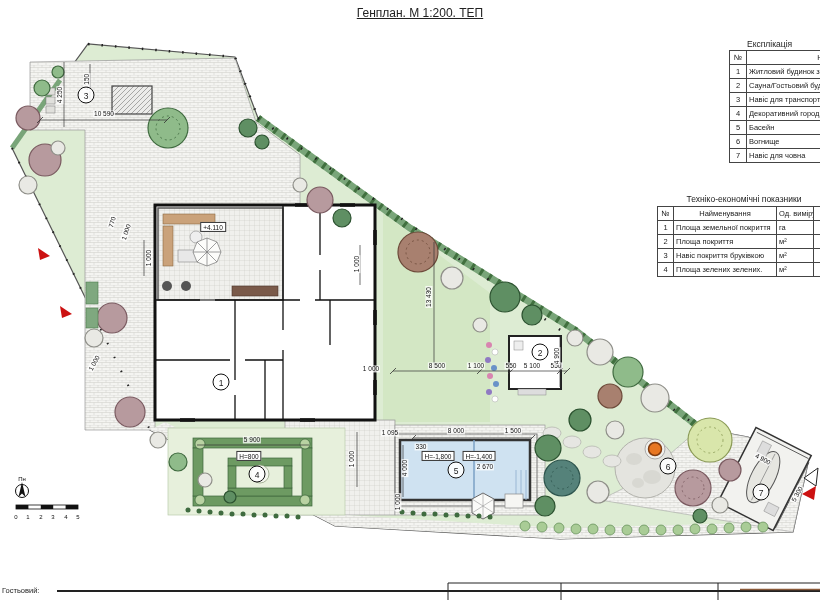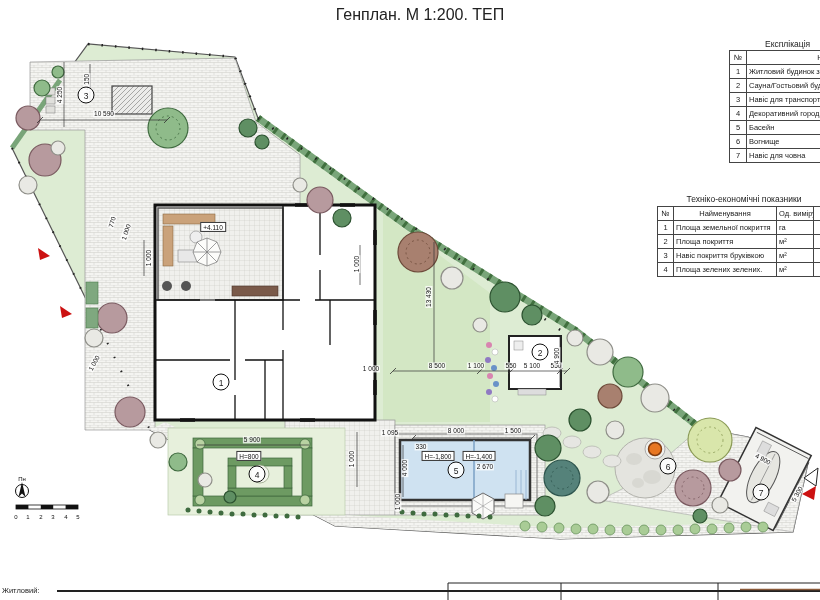--- a/index.html
+++ b/index.html
@@ -1,21 +1,21 @@
 <!DOCTYPE html>
 <html><head>
 <meta charset="utf-8">
 <style>
   html,body{margin:0;padding:0;background:#fff;}
   .canvas{position:relative;width:820px;height:600px;background:#fff;overflow:hidden;
           font-family:"Liberation Sans","DejaVu Sans",sans-serif;color:#1a1a1a;}
   .main-title{position:absolute;left:330px;top:6px;width:180px;text-align:center;
-              font-size:16px;color:#222;}
+              font-size:12px;color:#222;text-decoration:underline;}
   .tbl-title{position:absolute;font-size:8.5px;color:#222;white-space:nowrap;}
-  .tbl-title.expl{left:747px;top:39px;margin-left:18px;}
+  .tbl-title.expl{left:747px;top:39px;}
   .tbl-title.tep{left:664px;top:194px;width:160px;text-align:center;}
   table.dtab{position:absolute;border-collapse:collapse;table-layout:fixed;background:#fff;}
   table.dtab td,table.dtab th{border:1px solid #444;font-size:7.5px;font-weight:normal;
         padding:0 2px;overflow:hidden;white-space:nowrap;height:13px;}
   table.dtab th{text-align:center;}
   table.expl{left:729px;top:50px;width:210px;}
   table.expl col.c-no{width:17px;} table.expl col.c-name{width:193px;}
   table.tep{left:657px;top:206px;width:215px;}
   table.tep col.c-no{width:16px;} table.tep col.c-name{width:103px;}
   table.tep col.c-unit{width:37px;} table.tep col.c-val{width:59px;}
@@ -505,14 +505,14 @@
 
         <tr>
           <td class="cno">4</td>
           <td>Площа зелених зелених.</td>
           <td class="cunit">м²</td>
           <td></td>
         </tr>
       </tbody>
   </table>
 
-  <div class="notes">Житловий:</div>
+  <div class="notes">Гостьовий:</div>
 </div>
 
 </body></html>

